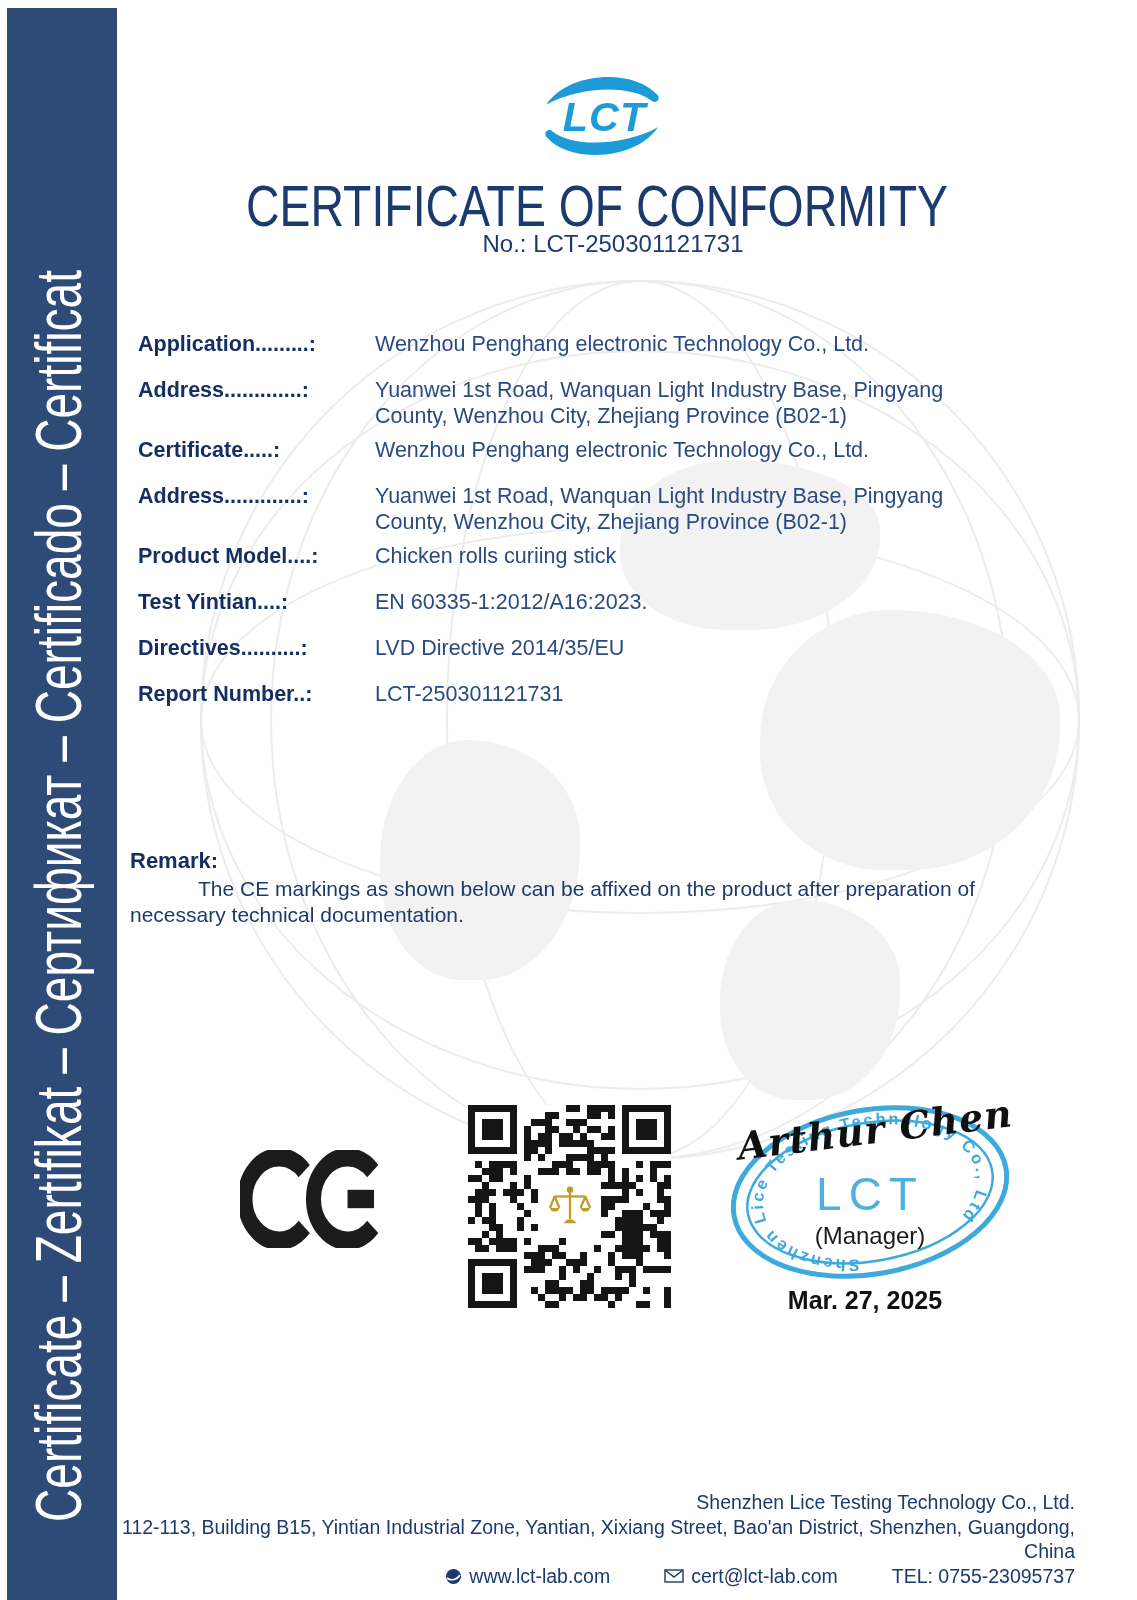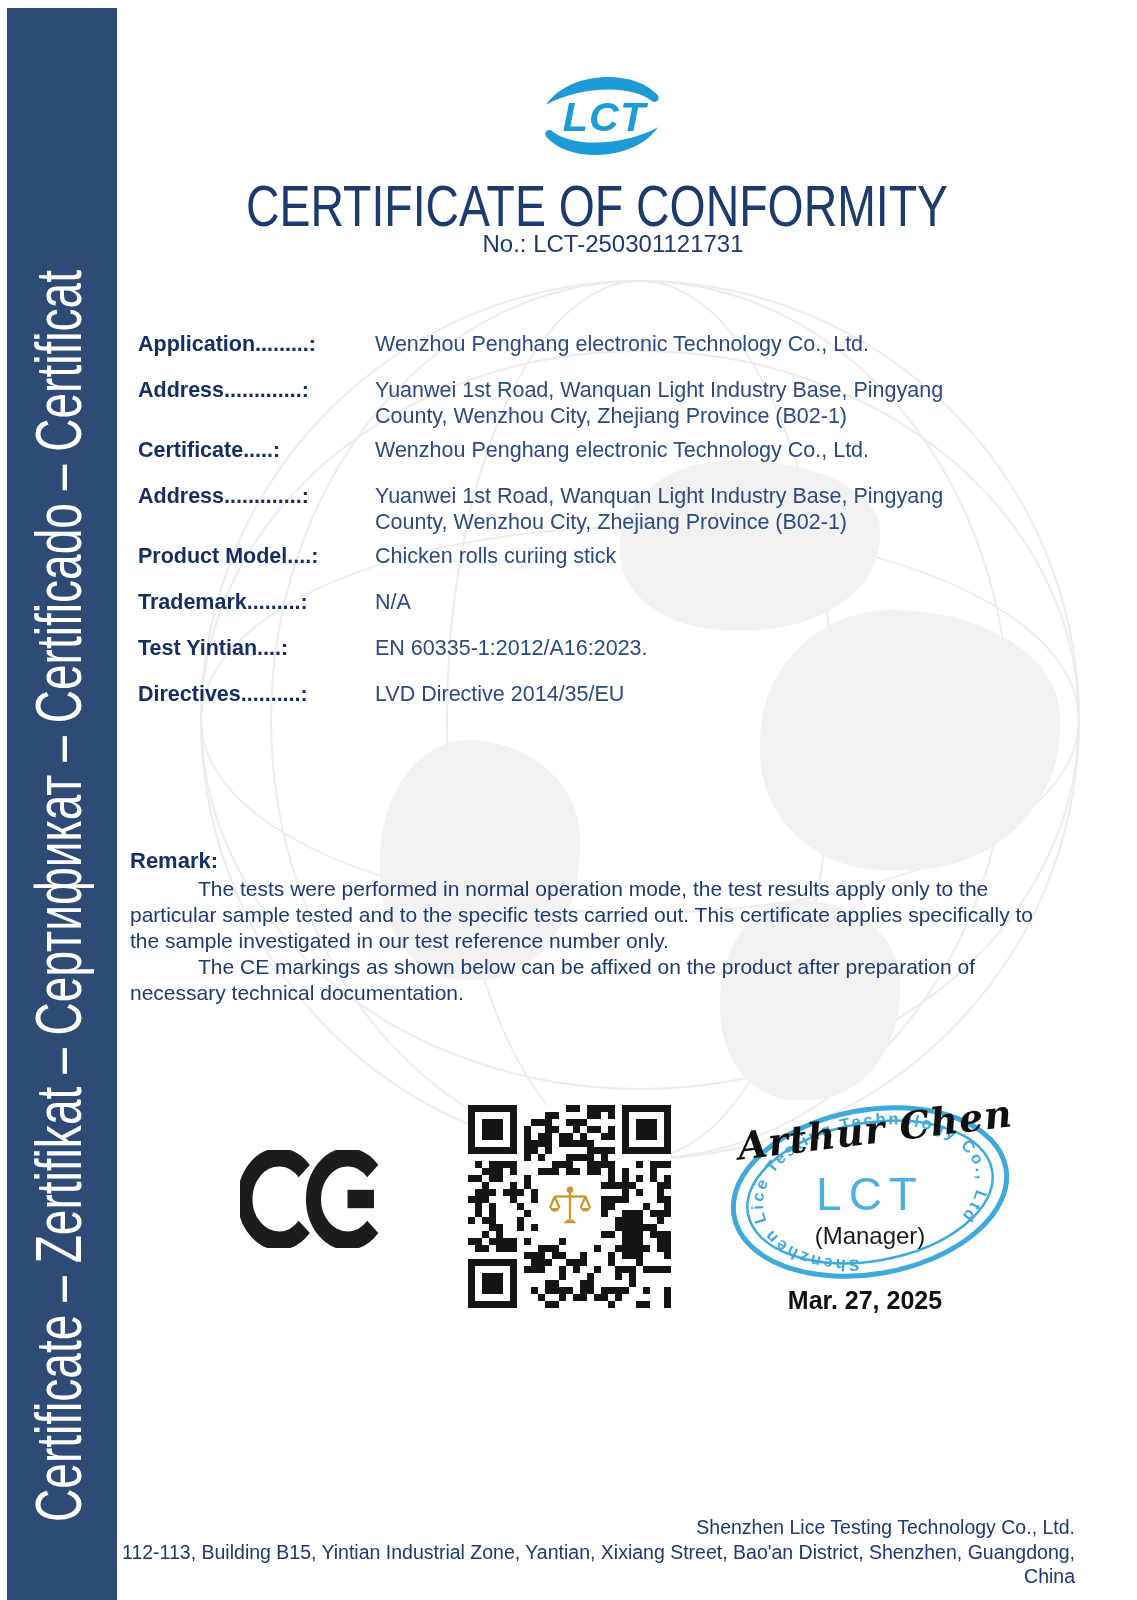--- a/index.html
+++ b/index.html
@@ -111,36 +111,35 @@
       </div>
       <div class="frow two">
         <div class="flabel">Address.............:</div>
         <div class="fvalue">Yuanwei 1st Road, Wanquan Light Industry Base, Pingyang County, Wenzhou City, Zhejiang Province (B02-1)</div>
       </div>
       <div class="frow">
         <div class="flabel">Product Model....:</div>
         <div class="fvalue">Chicken rolls curiing stick</div>
       </div>
       <div class="frow">
-        <div class="flabel">Trademark.........:</div>
-        <div class="fvalue">N/A</div>
-      </div>
-      <div class="frow">
         <div class="flabel">Test Yintian....:</div>
         <div class="fvalue">EN 60335-1:2012/A16:2023.</div>
       </div>
       <div class="frow">
         <div class="flabel">Directives..........:</div>
         <div class="fvalue">LVD Directive 2014/35/EU</div>
       </div>
+      <div class="frow">
+        <div class="flabel">Report Number..:</div>
+        <div class="fvalue">LCT-250301121731</div>
+      </div>
     </div>
 
     <div class="remark">
       <h3>Remark:</h3>
-      <p>The tests were performed in normal operation mode, the test results apply only to the particular sample tested and to the specific tests carried out. This certificate applies specifically to the sample investigated in our test reference number only.</p>
       <p>The CE markings as shown below can be affixed on the product after preparation of necessary technical documentation.</p>
     </div>
 
     <svg class="ce" width="150" height="98" viewBox="0 0 300 160" preserveAspectRatio="none">
       <path d="M 128.5 34.5 A 68 68 0 1 0 128.5 125.5" fill="none" stroke="#1c1c1c" stroke-width="30"></path>
       <path d="M 265.5 34.5 A 68 68 0 1 0 265.5 125.5" fill="none" stroke="#1c1c1c" stroke-width="30"></path>
       <path d="M 215 80 L 268 80" fill="none" stroke="#1c1c1c" stroke-width="30"></path>
     </svg>
 
     <div class="qr-box">
@@ -448,15 +447,34 @@
       <text x="145" y="118" text-anchor="middle" font-size="46" letter-spacing="7" fill="#4fb0e0" font-family="Liberation Sans, sans-serif">LCT</text>
       <text x="145" y="152" text-anchor="middle" font-size="24" fill="#1b1b1b" font-family="Liberation Sans, sans-serif">(Manager)</text>
     </svg>
     <div class="signature">Arthur Chen</div>
     <div class="issue-date">Mar. 27, 2025</div>
   </div>
 
   <div class="footer">
     <div class="f-company">Shenzhen Lice Testing Technology Co., Ltd.</div>
     <div class="f-address">Room 112-113, Building B15, Yintian Industrial Zone, Yantian, Xixiang Street, Bao'an District, Shenzhen, Guangdong, China</div>
+    <div class="f-contact">
+      <span class="f-item">
+        <svg width="17" height="17" viewBox="0 0 17 17">
+          <circle cx="8.5" cy="8.5" r="7.5" fill="#1c3a6e"></circle>
+          <path d="M2,10 C6,13 12,12 15,7" stroke="#fff" stroke-width="1.6" fill="none"></path>
+        </svg>
+        <span>www.lct-lab.com</span>
+      </span>
+      <span class="f-gap"></span>
+      <span class="f-item">
+        <svg width="20" height="14" viewBox="0 0 20 14">
+          <rect x="1" y="1" width="18" height="12" fill="none" stroke="#1c3a6e" stroke-width="1.4"></rect>
+          <path d="M1,1 L10,8 L19,1" fill="none" stroke="#1c3a6e" stroke-width="1.4"></path>
+        </svg>
+        <span>cert@lct-lab.com</span>
+      </span>
+      <span class="f-gap"></span>
+      <span>TEL: 0755-23095737</span>
+    </div>
   </div>
 
 </div>
 
 </body></html>

